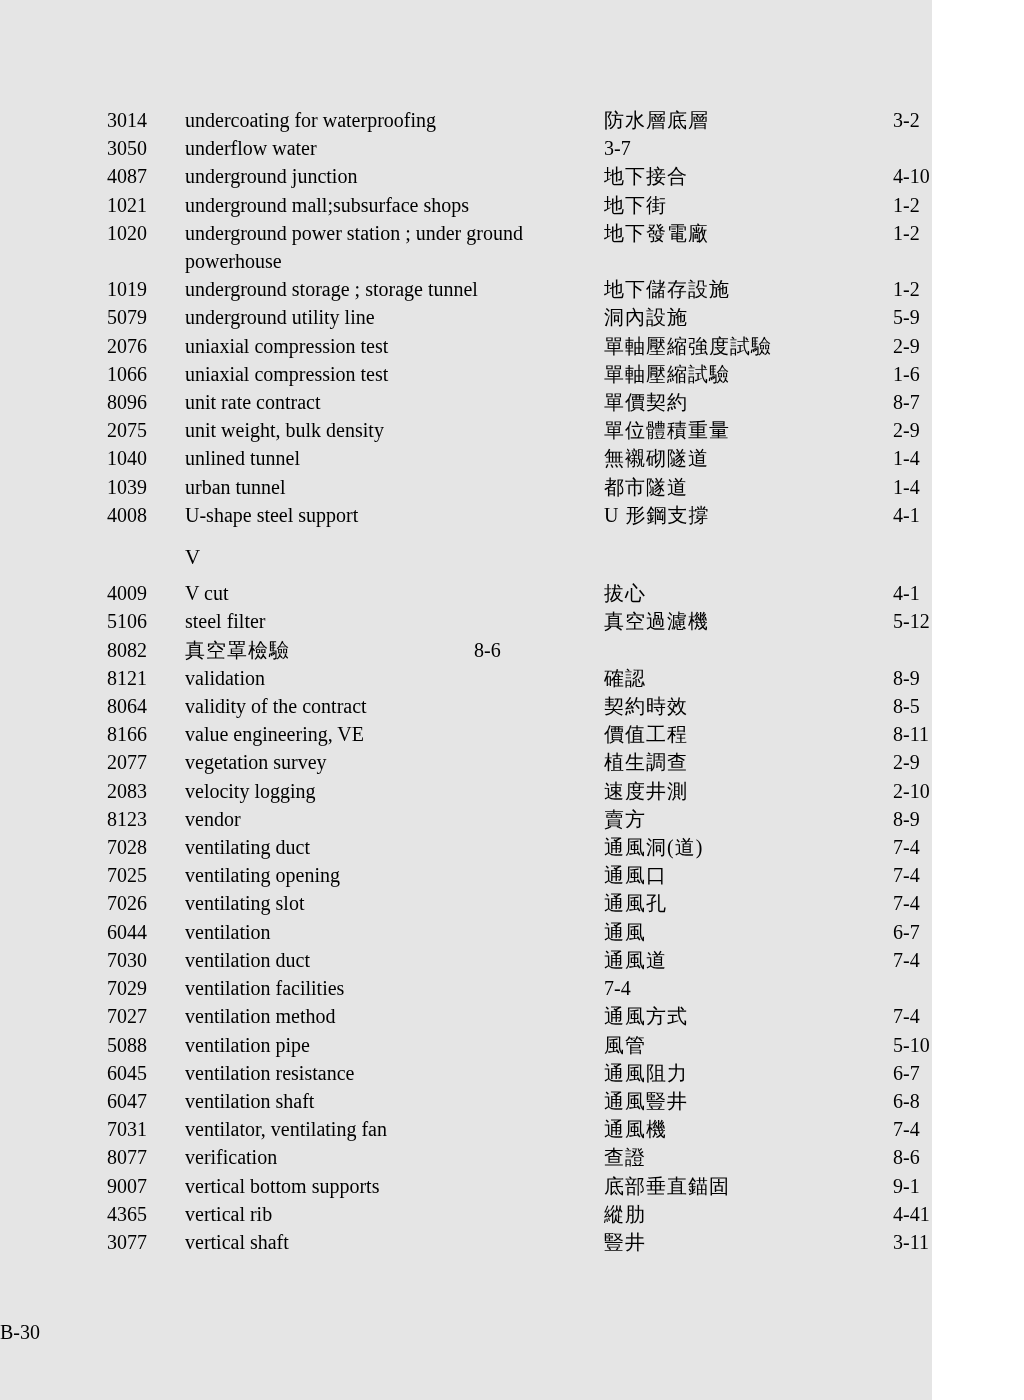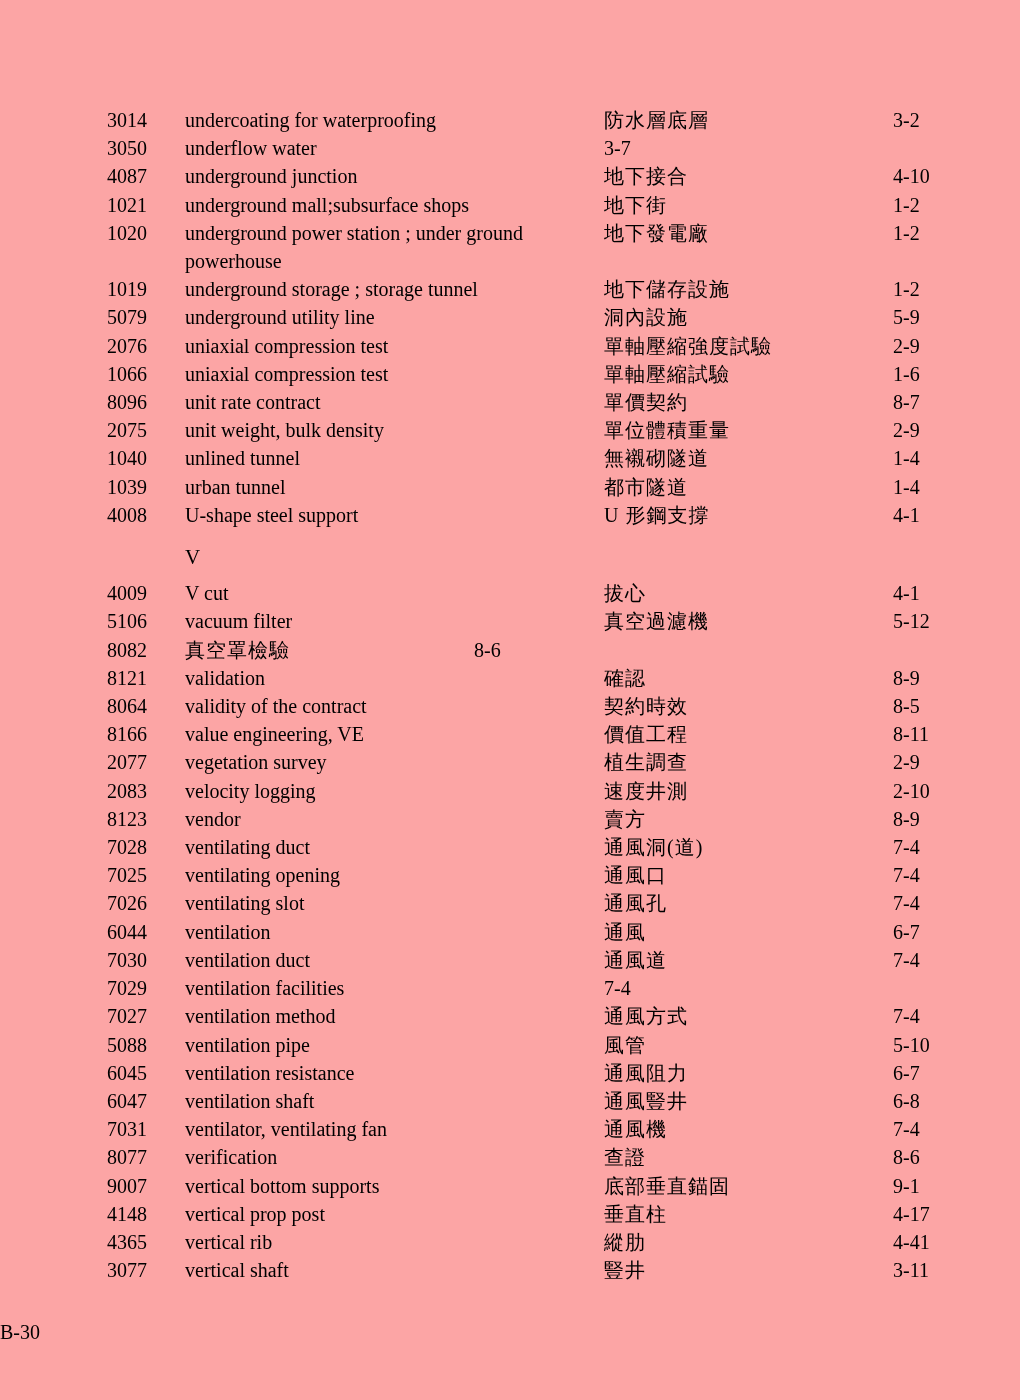--- a/index.html
+++ b/index.html
@@ -9,24 +9,24 @@
   body {
     width: 1024px;
     height: 1400px;
     background: #ffffff;
     color: #000000;
     font-family: "Liberation Serif", "DejaVu Serif", serif;
     font-size: 20px;
   }
   .page {
     position: relative;
-    width: 1020px;
+    width: 932px;
     height: 1400px;
     overflow: hidden;
-    background: #fca5a5;
+    background: #e5e5e5;
   }
   .content {
     position: absolute;
     top: 106px;
     left: 107px;
     width: 877px;
   }
   .row {
     display: flex;
     align-items: baseline;
@@ -152,21 +152,21 @@
   </div>
       <div class="section-header">V</div>
       <div class="row">
     <span class="cell-code">4009</span>
     <span class="cell-en">V cut</span>
     <span class="cell-zh">拔心</span>
     <span class="cell-ref">4-1</span>
   </div>
       <div class="row">
     <span class="cell-code">5106</span>
-    <span class="cell-en">vacuum filter</span>
+    <span class="cell-en">steel filter</span>
     <span class="cell-zh">真空過濾機</span>
     <span class="cell-ref">5-12</span>
   </div>
       <div class="row">
     <span class="cell-code">8082</span>
     <span class="cell-zh">真空罩檢驗</span>
     <span class="cell-ref">8-6</span>
   </div>
       <div class="row">
     <span class="cell-code">8121</span>
@@ -273,26 +273,20 @@
     <span class="cell-code">8077</span>
     <span class="cell-en">verification</span>
     <span class="cell-zh">查證</span>
     <span class="cell-ref">8-6</span>
   </div>
       <div class="row">
     <span class="cell-code">9007</span>
     <span class="cell-en">vertical bottom supports</span>
     <span class="cell-zh">底部垂直錨固</span>
     <span class="cell-ref">9-1</span>
-  </div>
-      <div class="row">
-    <span class="cell-code">4148</span>
-    <span class="cell-en">vertical prop post</span>
-    <span class="cell-zh">垂直柱</span>
-    <span class="cell-ref">4-17</span>
   </div>
       <div class="row">
     <span class="cell-code">4365</span>
     <span class="cell-en">vertical rib</span>
     <span class="cell-zh">縱肋</span>
     <span class="cell-ref">4-41</span>
   </div>
       <div class="row">
     <span class="cell-code">3077</span>
     <span class="cell-en">vertical shaft</span>

